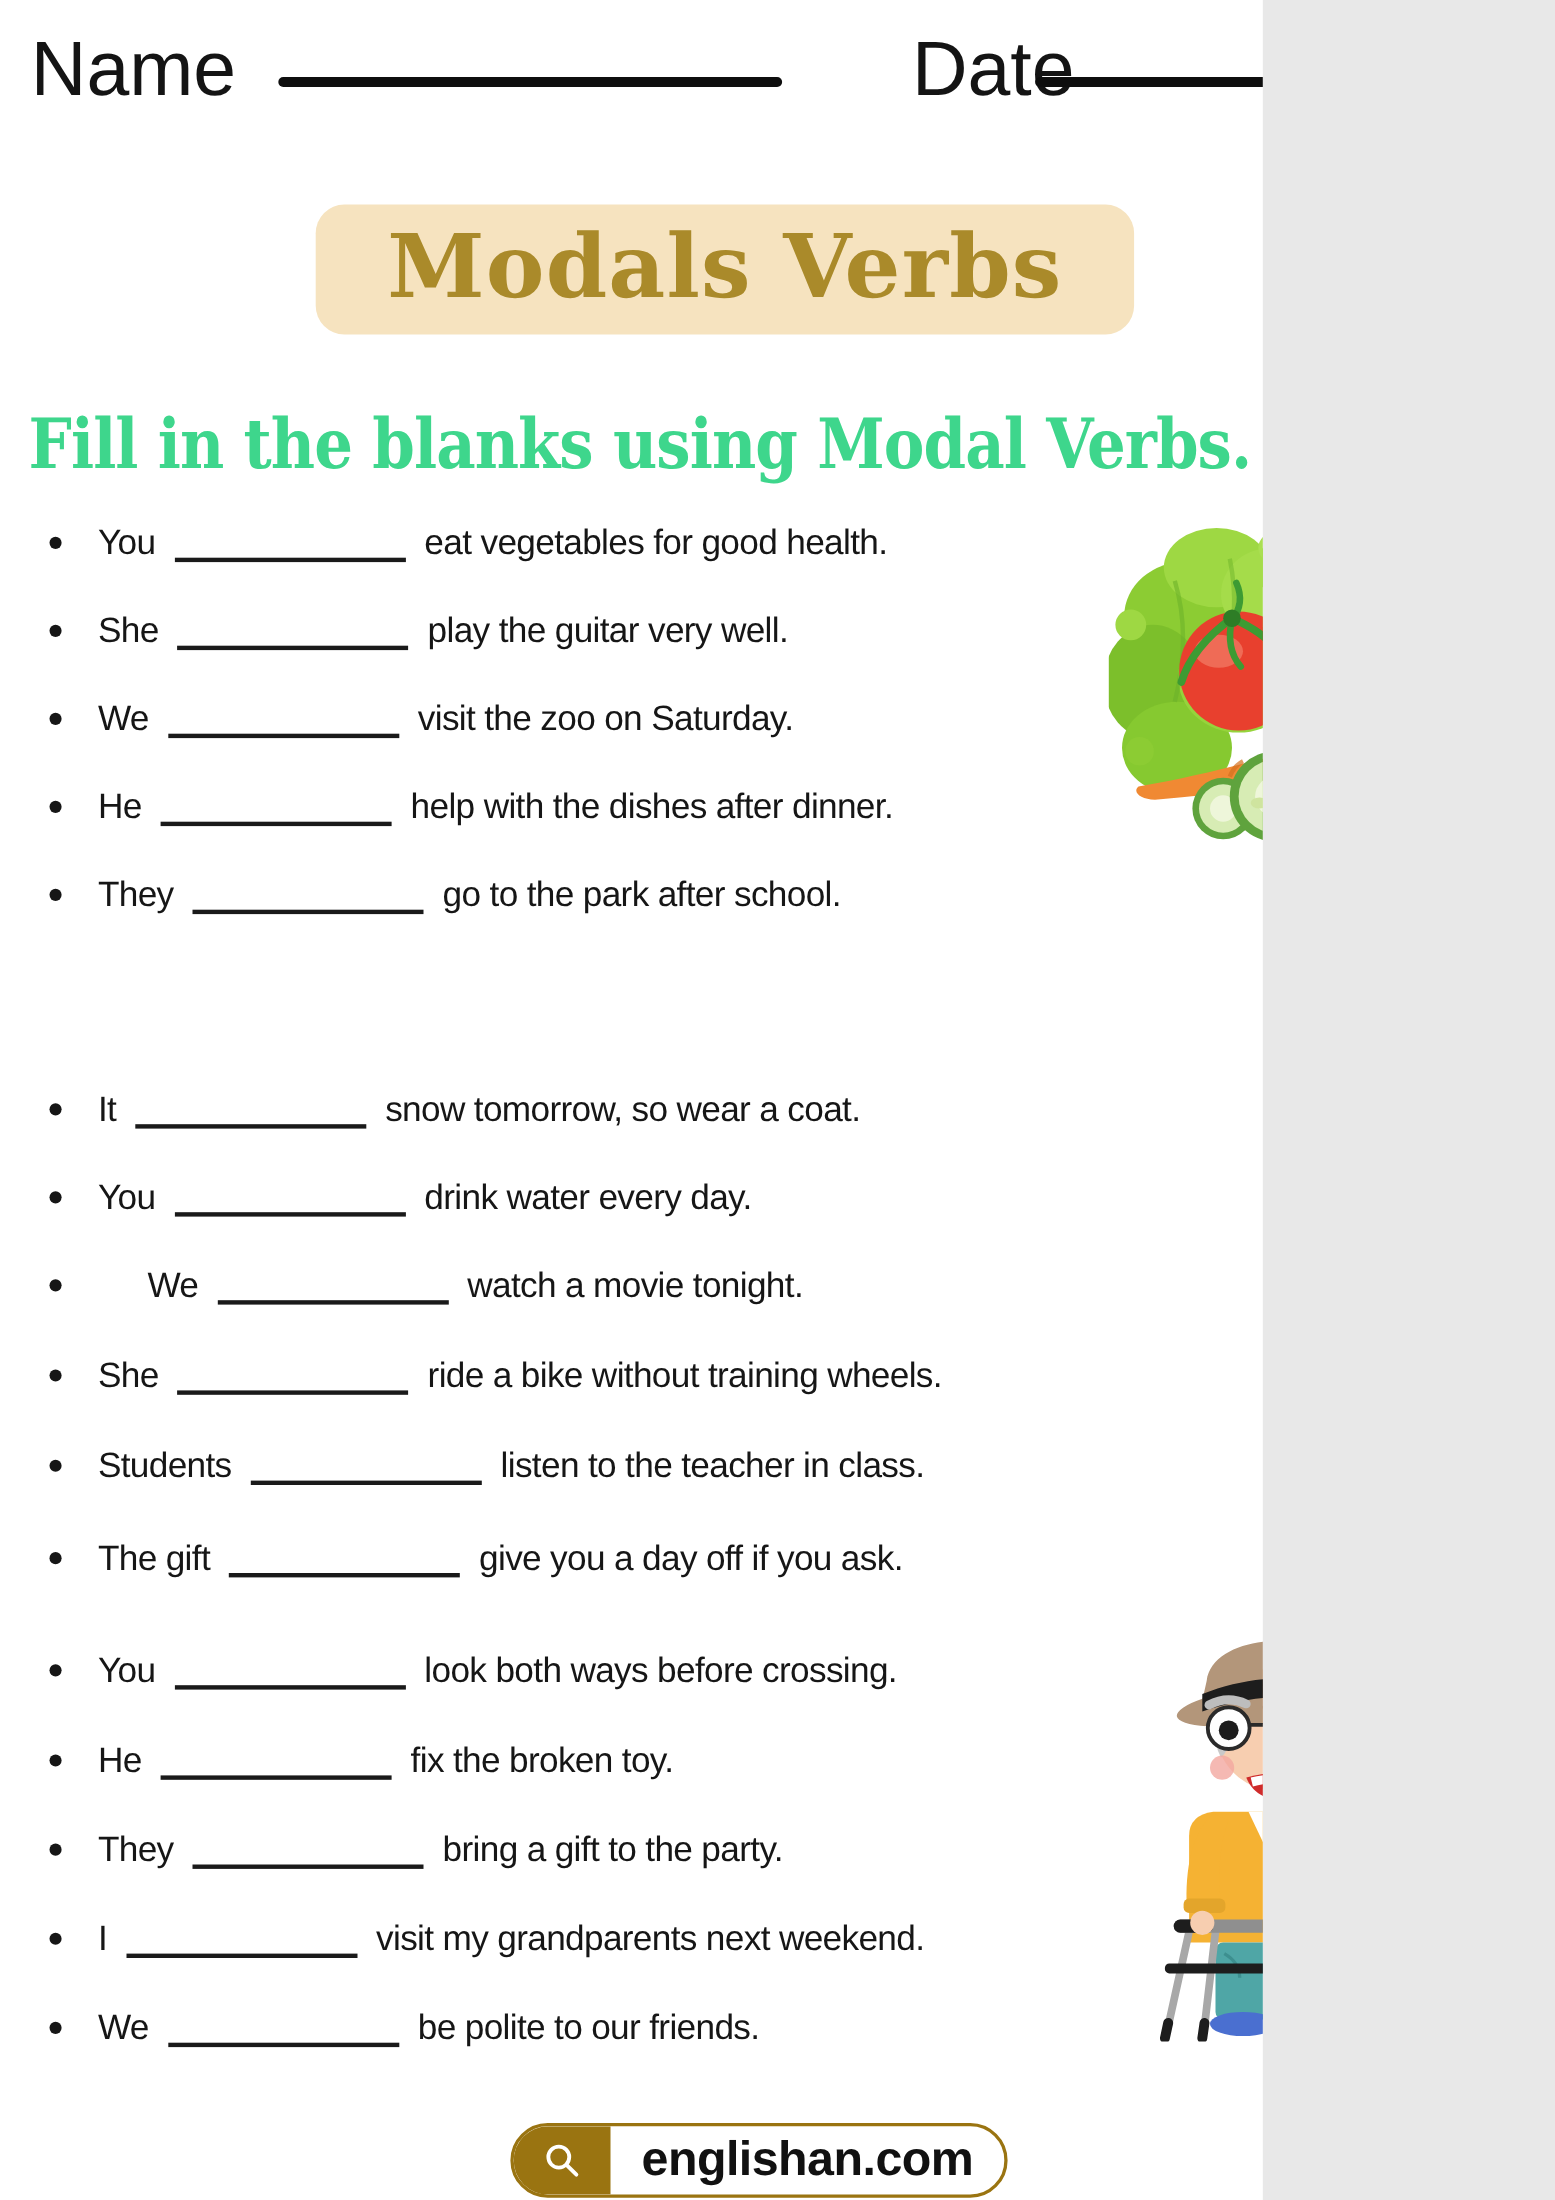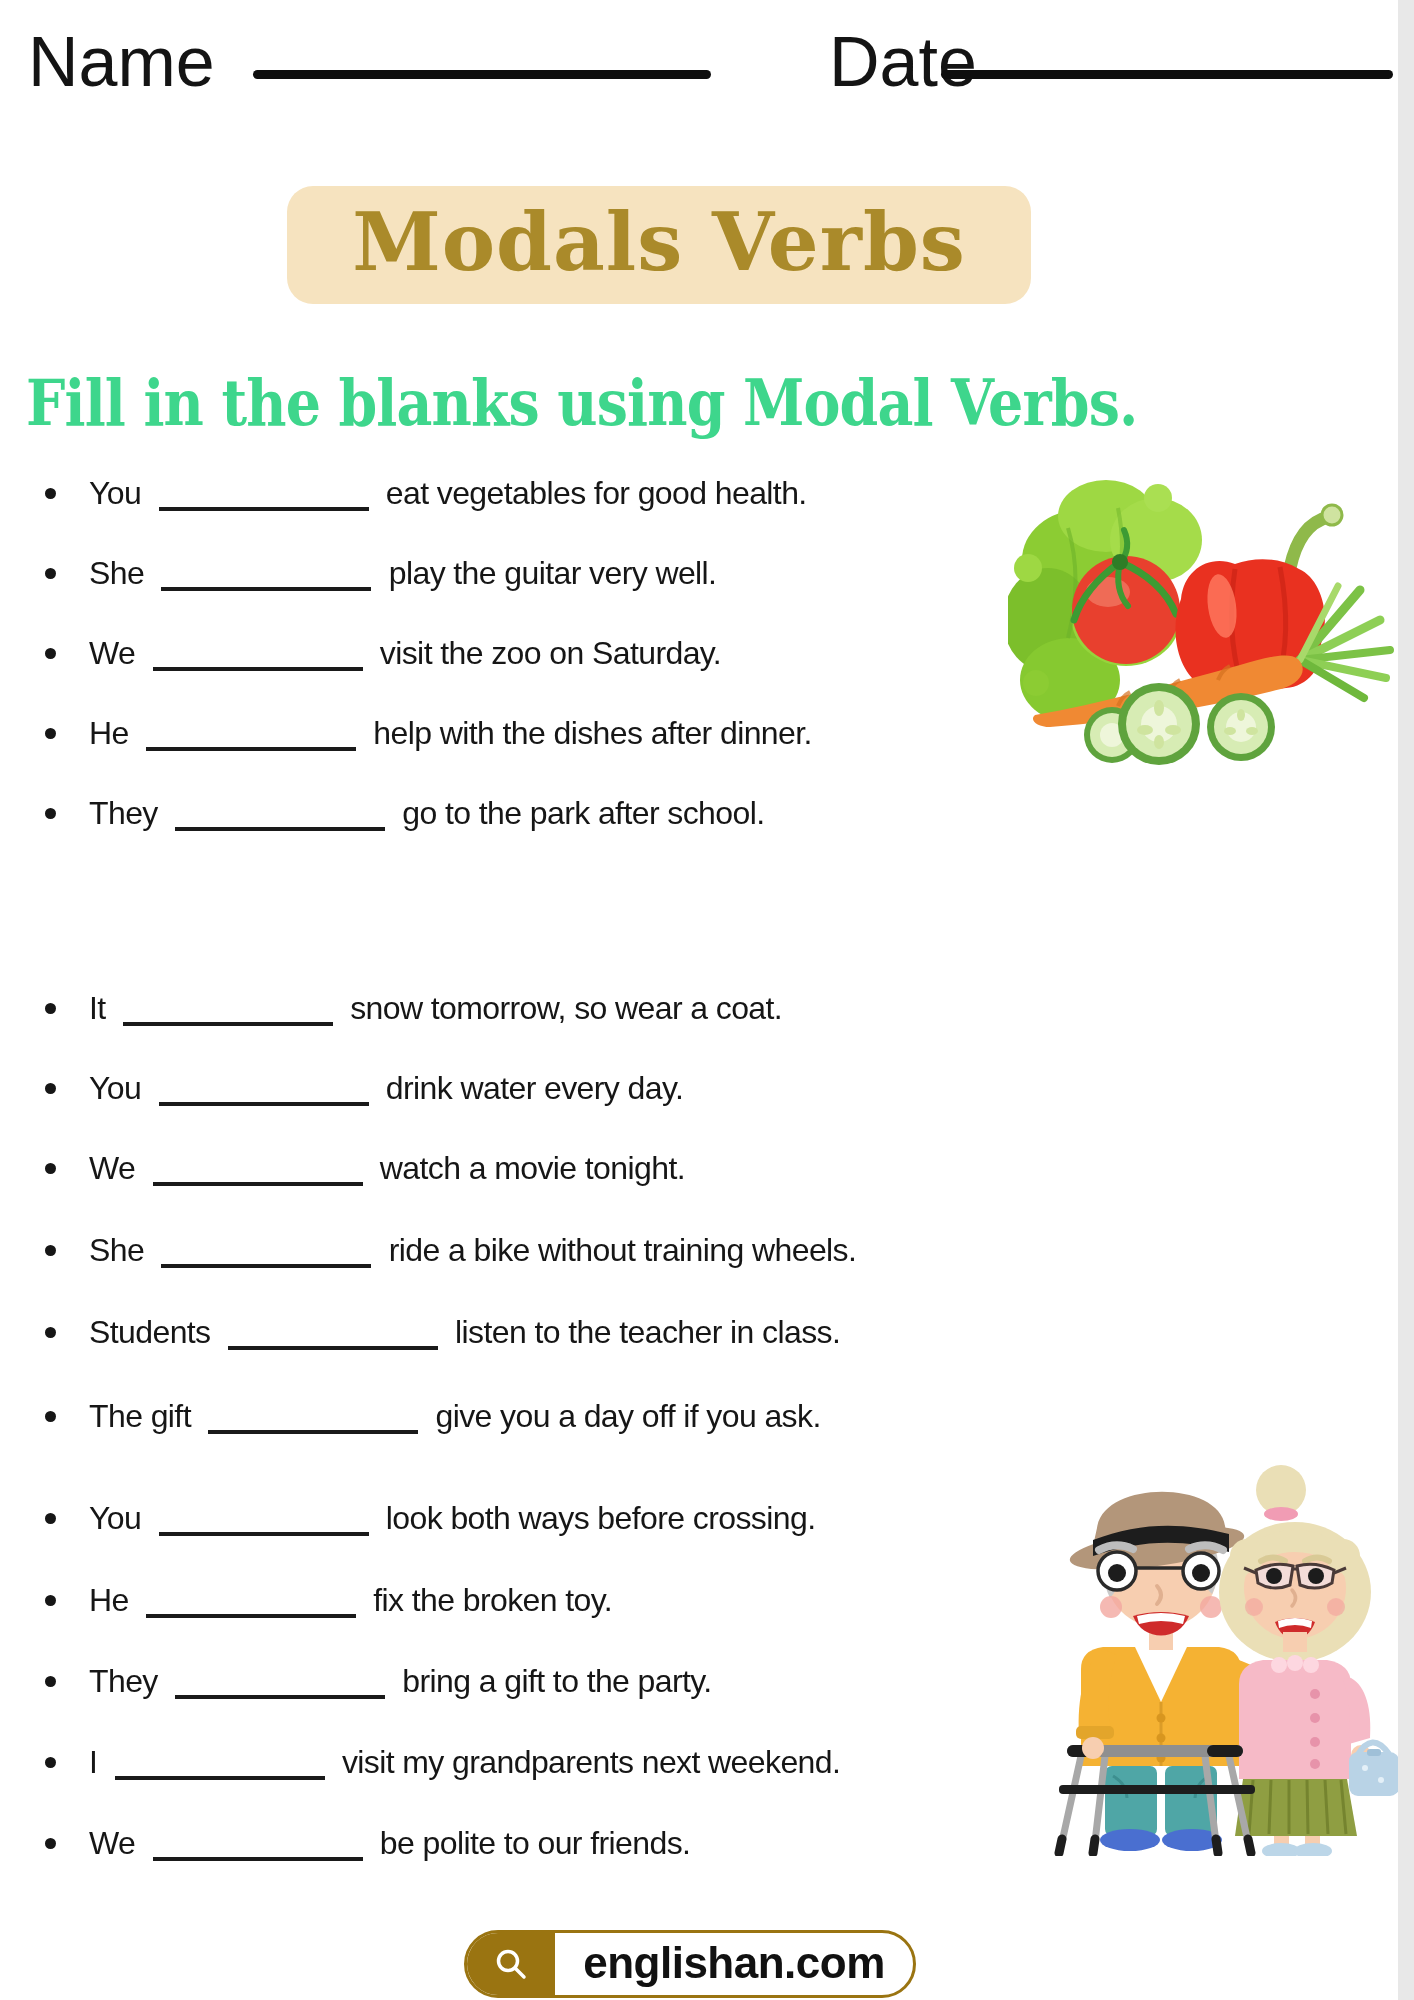--- a/index.html
+++ b/index.html
@@ -1,16 +1,16 @@
 <!DOCTYPE html>
 <html><head>
 <meta charset="utf-8">
 <style>
   html,body{margin:0;padding:0;background:#e8e8e8;}
-  #page{position:relative;width:1398px;height:2000px;background:#ffffff;overflow:hidden;
+  #page{position:relative;width:1148px;height:2000px;background:#ffffff;overflow:hidden;
         font-family:"Liberation Sans",sans-serif;color:#161616;}
 
   
   .hdr-label{position:absolute;top:24px;font-size:70px;line-height:1.1;font-weight:400;
              letter-spacing:0;color:#141414;}
   .hdr-rule{position:absolute;top:70px;height:9px;background:#0e0e0e;border-radius:5px;}
   #name-label{left:28px;}
   #name-rule{left:253px;width:458px;}
   #date-label{left:784px;margin-left:45px;}
   #date-rule{left:941px;width:452px;}
@@ -97,21 +97,21 @@
     <li class="item" style="top: 966px;">
       <span class="bullet"></span>
       <span class="item-text"><span>It </span><span class="blank"></span><span> snow tomorrow, so wear a coat.</span></span>
     </li>
 
     <li class="item" style="top: 1046px;">
       <span class="bullet"></span>
       <span class="item-text"><span>You </span><span class="blank"></span><span> drink water every day.</span></span>
     </li>
 
-    <li class="item" style="top: 1126px;">
+    <li class="item" style="top: 1126px; gap: 45px;">
       <span class="bullet"></span>
       <span class="item-text"><span>We </span><span class="blank"></span><span> watch a movie tonight.</span></span>
     </li>
 
     <li class="item" style="top: 1208px;">
       <span class="bullet"></span>
       <span class="item-text"><span>She </span><span class="blank"></span><span> ride a bike without training wheels.</span></span>
     </li>
 
     <li class="item" style="top: 1290px;">

